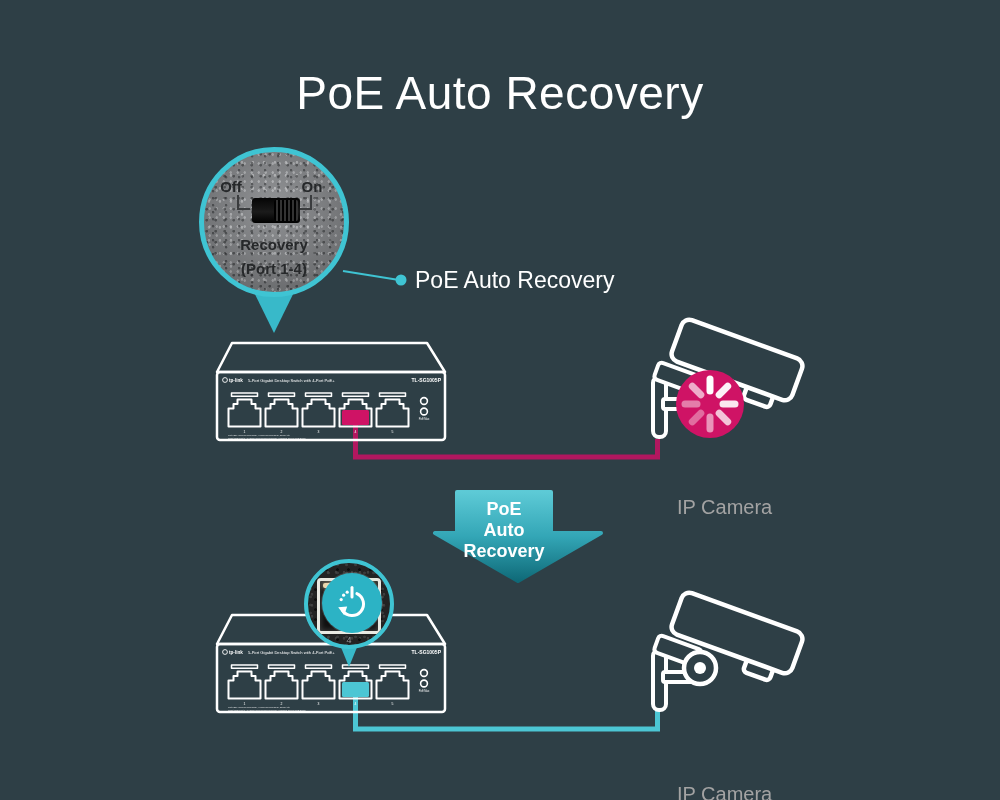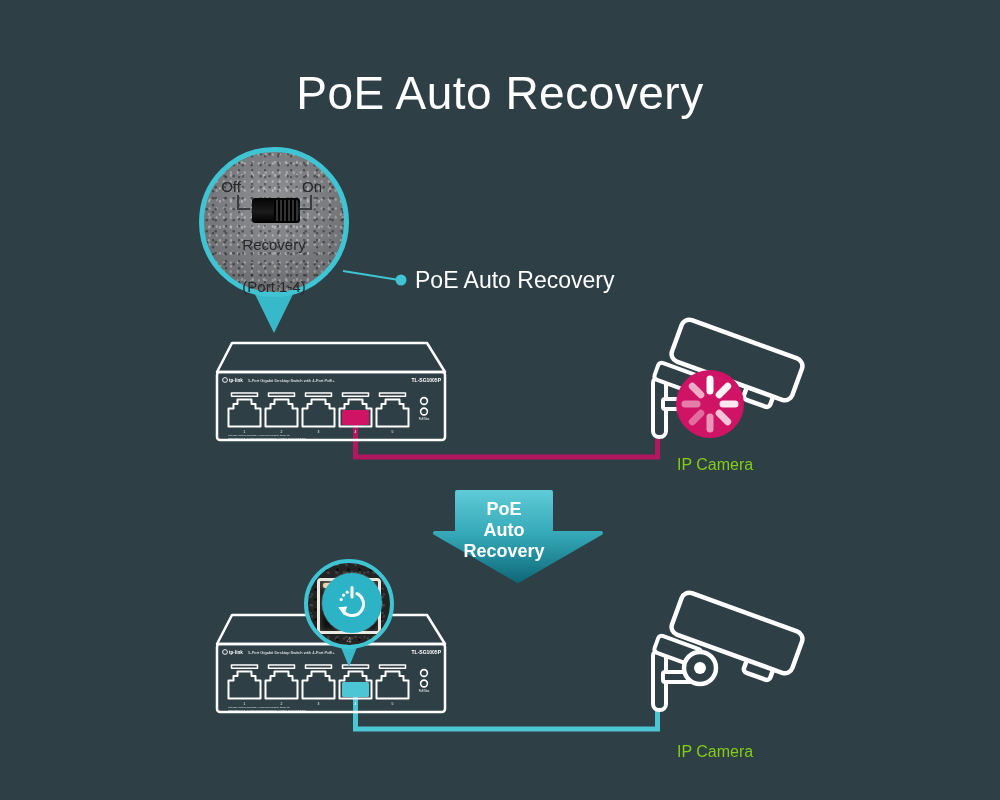--- a/index.html
+++ b/index.html
@@ -23,27 +23,27 @@
     background-image:
       radial-gradient(circle at 50% 38%, rgba(255,255,255,.10), rgba(0,0,0,.22) 85%),
       radial-gradient(circle at 30% 20%, rgba(38,40,42,.55) 1px, transparent 1.7px),
       radial-gradient(circle at 70% 60%, rgba(30,32,34,.50) 1px, transparent 1.6px),
       radial-gradient(circle at 45% 80%, rgba(222,224,226,.55) 1px, transparent 1.6px),
       radial-gradient(circle at 82% 28%, rgba(228,230,232,.45) 1px, transparent 1.5px);
     background-size:100% 100%, 9px 11px, 13px 7px, 11px 13px, 7px 9px;
     z-index:3;
   }
   .magnifier .lbl{
-    position:absolute;color:#26282a;font-size:15px;font-weight:400;transform:translate(-50%,-50%);
+    position:absolute;color:#26282a;font-size:15px;font-weight:700;transform:translate(-50%,-50%);
     white-space:nowrap;
   }
   .lbl-off{left:27px;top:34px;}
   .lbl-on{left:108px;top:34px;text-align:right;}
   .lbl-recovery{left:70px;top:92px;}
-  .lbl-port{left:70px;top:116px;margin-top:18px;}
+  .lbl-port{left:70px;top:116px;}
   .toggle-slot{
     position:absolute;left:48px;top:46px;width:48px;height:25px;
     background:linear-gradient(180deg,#050505,#1b1b1b 55%,#000);
     border-radius:3px;
   }
   .toggle-knob{
     position:absolute;right:2px;top:2px;width:24px;height:21px;border-radius:2px;
     background:repeating-linear-gradient(90deg,#000 0 2px,#333 2px 4px);
   }
   .bracket-svg{position:absolute;left:0;top:0;}
@@ -73,21 +73,21 @@
   .led-green{left:41px;background:#9cec77;box-shadow:0 0 6px rgba(140,240,110,.9);}
   .port-num{
     position:absolute;left:0;top:72px;width:82px;text-align:center;color:#97999b;font-size:9px;
   }
   .recovery-badge{
     position:absolute;left:322px;top:573px;width:60px;height:60px;border-radius:50%;
     background:#2cb3c5;z-index:4;display:flex;align-items:center;justify-content:center;
     box-shadow:0 0 0 1px rgba(255,255,255,.15);
   }
   
-  .ip-label{position:absolute;color:#84cc16;font-size:16px;z-index:5;white-space:nowrap;}
+  .ip-label{position:absolute;color:#a3a3a3;font-size:20px;z-index:5;white-space:nowrap;margin-top:40px;}
   .ip-top{left:677px;top:456px;}
   .ip-bottom{left:677px;top:743px;}
 </style>
 </head>
 <body>
 
 <div class="stage">
 
   <svg class="layer-svg" width="1000" height="800" viewBox="0 0 1000 800">
     <defs>

